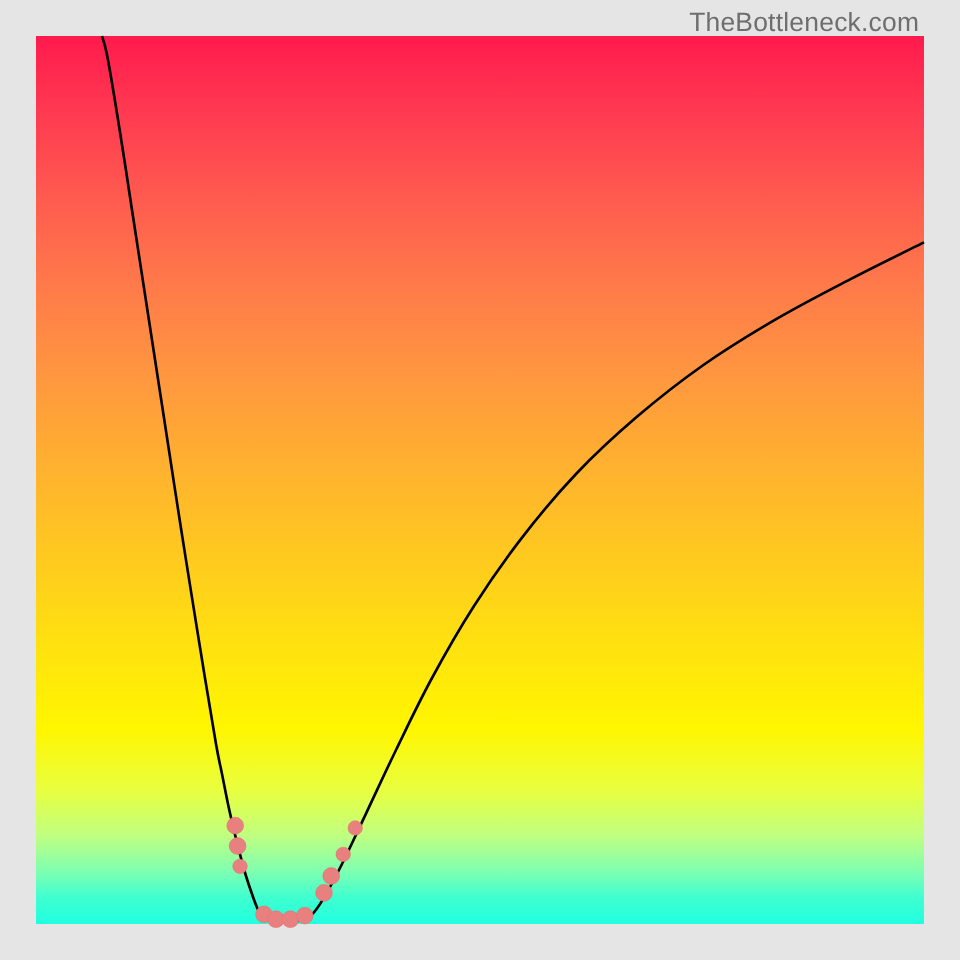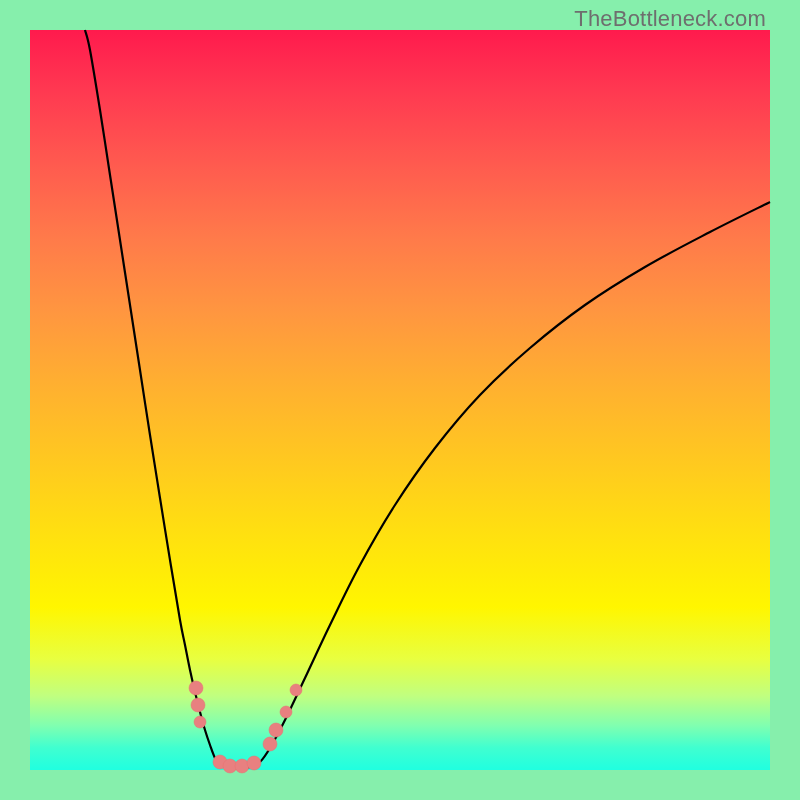--- a/index.html
+++ b/index.html
@@ -1,21 +1,21 @@
 <!DOCTYPE html>
 <html><head>
 <meta charset="utf-8">
 <style>
   * { margin: 0; padding: 0; box-sizing: border-box; }
   html, body { width: 800px; height: 800px; overflow: hidden; background: #000; }
   .frame {
     position: relative;
     width: 800px;
     height: 800px;
-    background: #86efac;
+    background: #e5e5e5;
   }
   .plot-area {
     position: absolute;
     left: 30px;
     top: 30px;
     width: 740px;
     height: 740px;
     background: linear-gradient(
       to bottom,
       #ff1a4d 0%,

